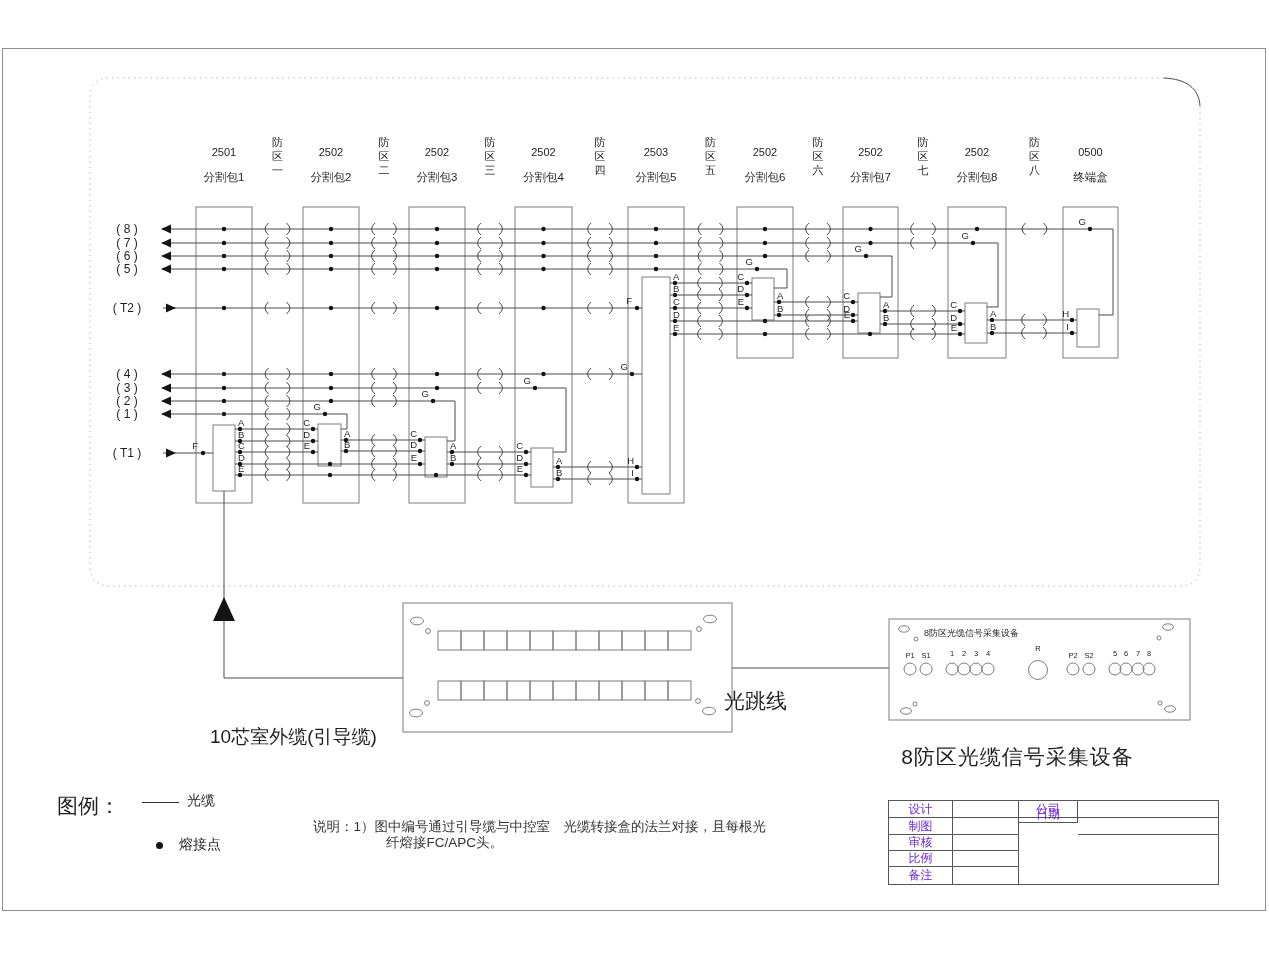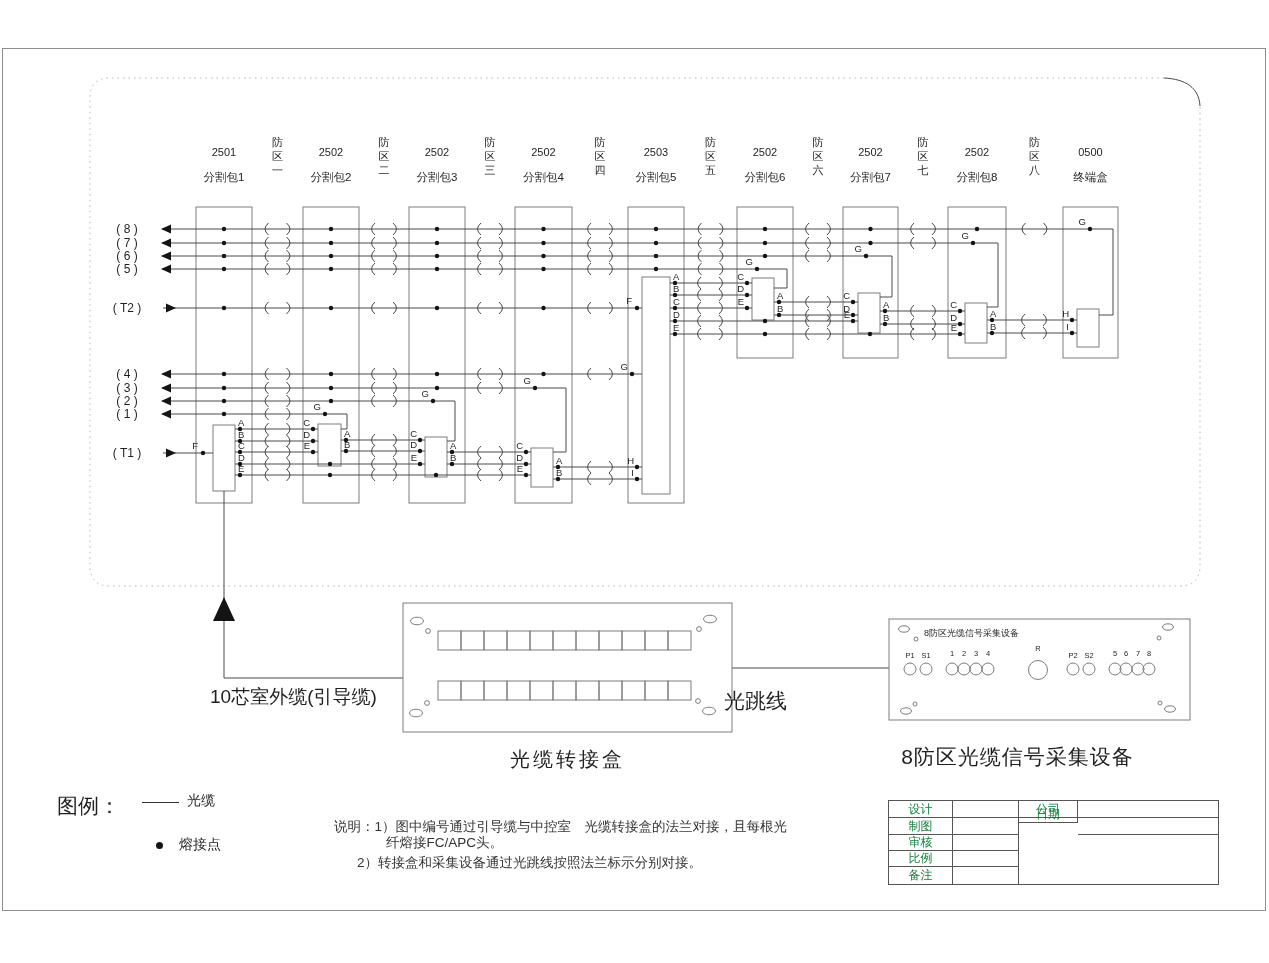--- a/index.html
+++ b/index.html
@@ -11,34 +11,34 @@
   .s{stroke:#4a4a4a;stroke-width:1;fill:none;}
   .b{stroke:#7d7d7d;stroke-width:1;fill:none;}
   .d{fill:#141414;stroke:none;}
   .f{fill:#141414;stroke:none;}
   .t{fill:#1f1f1f;}
   .dash{stroke:#b5b5b5;stroke-width:1;fill:none;stroke-dasharray:1.5 4;}
   .abs{position:absolute;}
   .caption{position:absolute;text-align:center;}
   .patch-caption{left:465px;top:746px;width:205px;font-size:20px;letter-spacing:3px;}
   .device-caption{left:885px;top:743px;width:265px;font-size:21px;letter-spacing:1px;}
-  .lead-cable{left:210px;top:684px;font-size:19px;}
+  .lead-cable{left:210px;top:724px;font-size:19px;}
   .jumper{left:724px;top:687px;font-size:21px;}
   .legend-title{left:57px;top:792px;font-size:21px;}
   .legend-cable{left:187px;top:792px;font-size:14px;}
   .legend-splice{left:179px;top:836px;font-size:14px;}
   .legend-line{left:142px;top:802px;width:37px;height:0;border-top:1.5px solid #333;}
   .legend-dot{left:156px;top:842px;width:7px;height:7px;border-radius:50%;background:#141414;}
   .note{position:absolute;font-size:13.5px;color:#333;}
-  .note1{left:334px;top:818px;}
+  .note1{left:313px;top:818px;}
   .note2{left:386px;top:834px;}
   .note3{left:357px;top:854px;}
   .title-block{position:absolute;left:888px;top:800px;width:329px;height:83px;border:1px solid #555;}
   .tb-cell{position:absolute;box-sizing:border-box;display:flex;align-items:center;justify-content:center;
-           font-size:12px;color:#15803d;}
+           font-size:12px;color:#6d28d9;}
   .bdr{border-right:1px solid #555;}
   .bdb{border-bottom:1px solid #555;}
 </style>
 </head>
 <body>
 
 <div class="page">
   <div class="page-border"></div>
 
   <svg id="schematic" width="1269" height="963" viewBox="0 0 1269 963">
@@ -518,34 +518,32 @@
       <text x="1115" y="656" font-size="7.5" text-anchor="middle" class="t">5</text>
       <circle cx="1115" cy="669" r="6" class="b"></circle>
       <text x="1126" y="656" font-size="7.5" text-anchor="middle" class="t">6</text>
       <circle cx="1126" cy="669" r="6" class="b"></circle>
       <text x="1138" y="656" font-size="7.5" text-anchor="middle" class="t">7</text>
       <circle cx="1138" cy="669" r="6" class="b"></circle>
       <text x="1149" y="656" font-size="7.5" text-anchor="middle" class="t">8</text>
       <circle cx="1149" cy="669" r="6" class="b"></circle>
     </svg>
 
-  <div class="caption patch-caption">光缆转接盒</div>
   <div class="caption device-caption">8防区光缆信号采集设备</div>
   <div class="abs lead-cable">10芯室外缆(引导缆)</div>
   <div class="abs jumper">光跳线</div>
 
   <div class="abs legend-title">图例：</div>
   <div class="abs legend-line"></div>
   <div class="abs legend-cable">光缆</div>
   <div class="abs legend-dot"></div>
   <div class="abs legend-splice">熔接点</div>
 
   <div class="note note1">说明：1）图中编号通过引导缆与中控室　光缆转接盒的法兰对接，且每根光</div>
   <div class="note note2">纤熔接FC/APC头。</div>
-  <div class="note note3">2）转接盒和采集设备通过光跳线按照法兰标示分别对接。</div>
 
   <div class="title-block">
     <div class="tb-cell bdr bdb" style="left:0;top:0;width:64px;height:17px">设计</div>
     <div class="tb-cell bdr bdb" style="left:64px;top:0;width:66px;height:17px"></div>
     <div class="tb-cell bdr bdb" style="left:0;top:17px;width:64px;height:17px">制图</div>
     <div class="tb-cell bdr bdb" style="left:64px;top:17px;width:66px;height:17px"></div>
     <div class="tb-cell bdr bdb" style="left:0;top:34px;width:64px;height:16px">审核</div>
     <div class="tb-cell bdr bdb" style="left:64px;top:34px;width:66px;height:16px"></div>
     <div class="tb-cell bdr bdb" style="left:0;top:50px;width:64px;height:16px">比例</div>
     <div class="tb-cell bdr bdb" style="left:64px;top:50px;width:66px;height:16px"></div>

